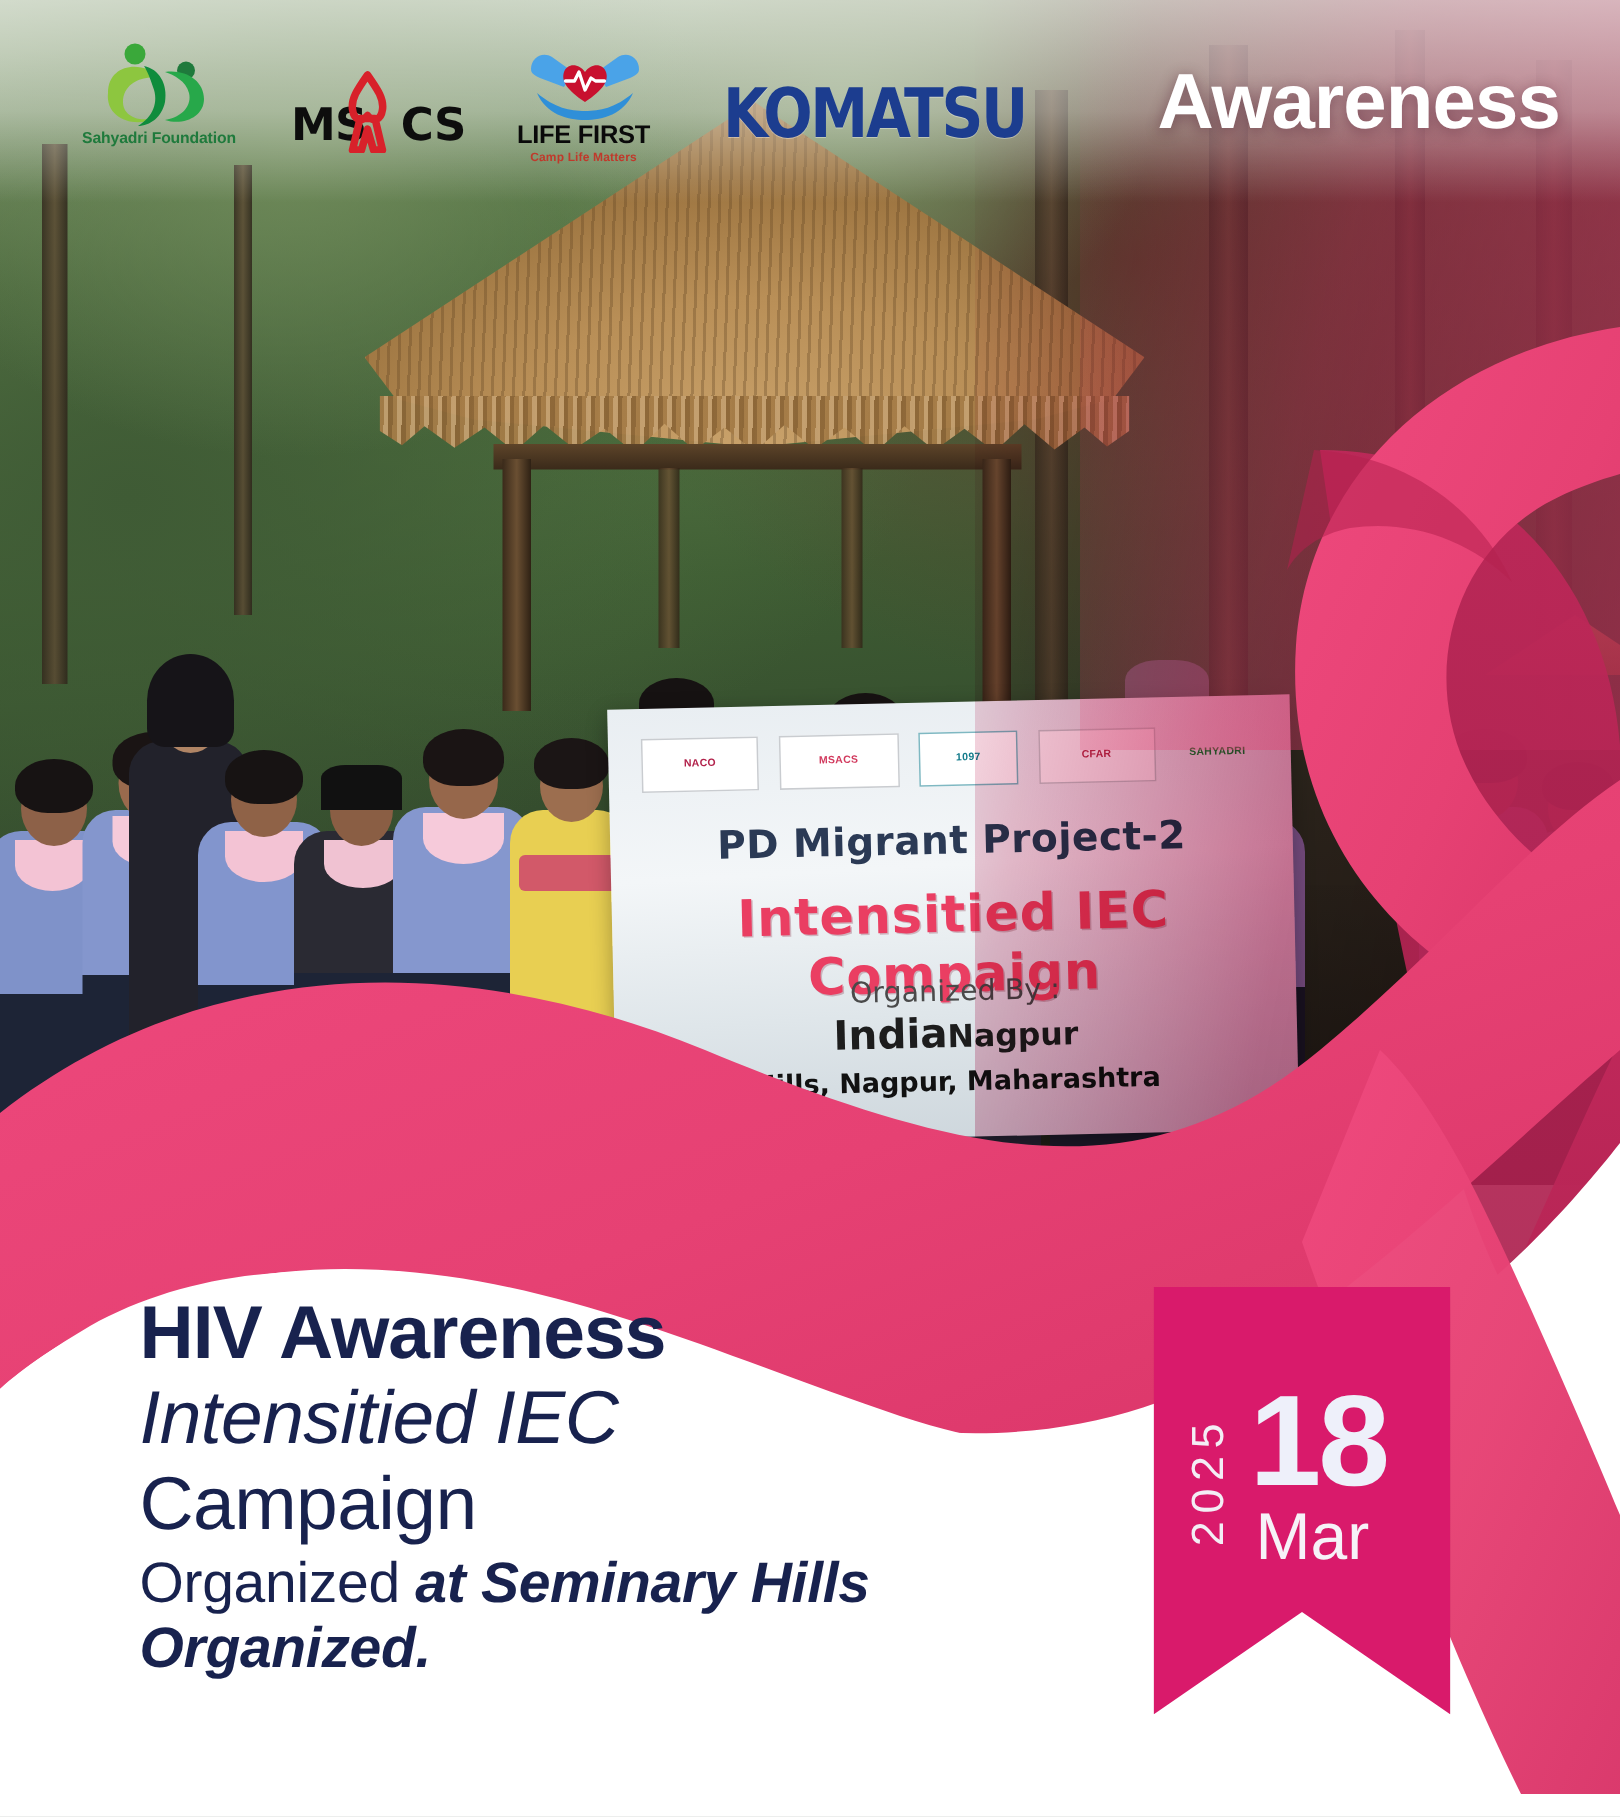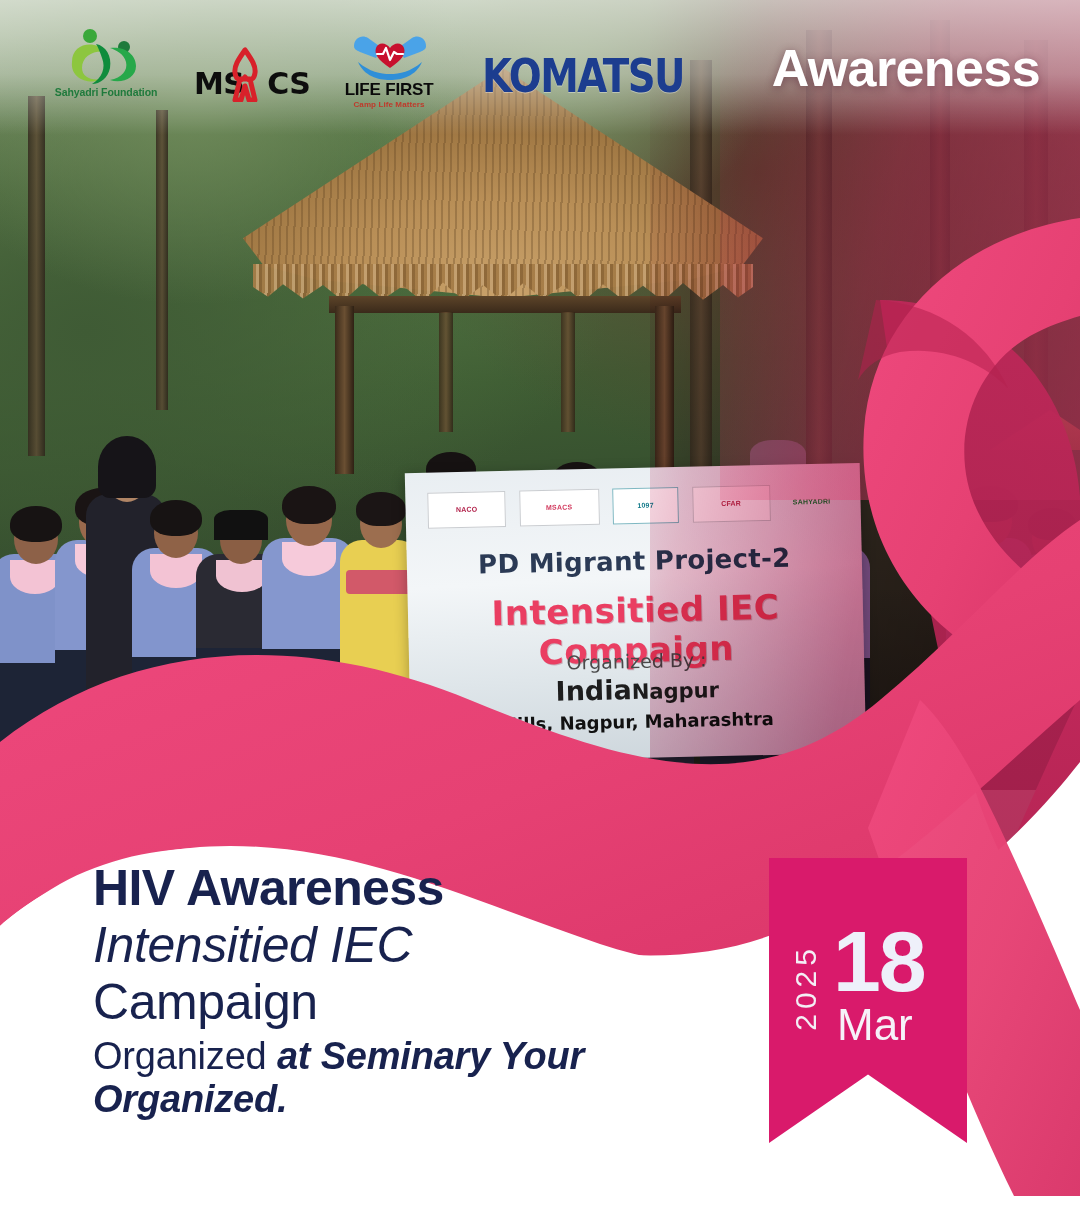--- a/index.html
+++ b/index.html
@@ -436,17 +436,17 @@
   <div class="date-badge">
     <div class="date-year">2025</div>
     <div class="date-day">18</div>
     <div class="date-mon">Mar</div>
   </div>
 
   <div class="headline">
     <div class="hl-1">HIV Awareness</div>
     <div class="hl-2">Intensitied IEC</div>
     <div class="hl-3">Campaign</div>
-    <div class="hl-4"><span>Organized </span><span class="it">at  Seminary Your</span></div>
+    <div class="hl-4"><span>Organized </span><span class="it">at  Seminary Hills</span></div>
     <div class="hl-5">Organized.</div>
   </div>
 
 </div>
 
 </body></html>

